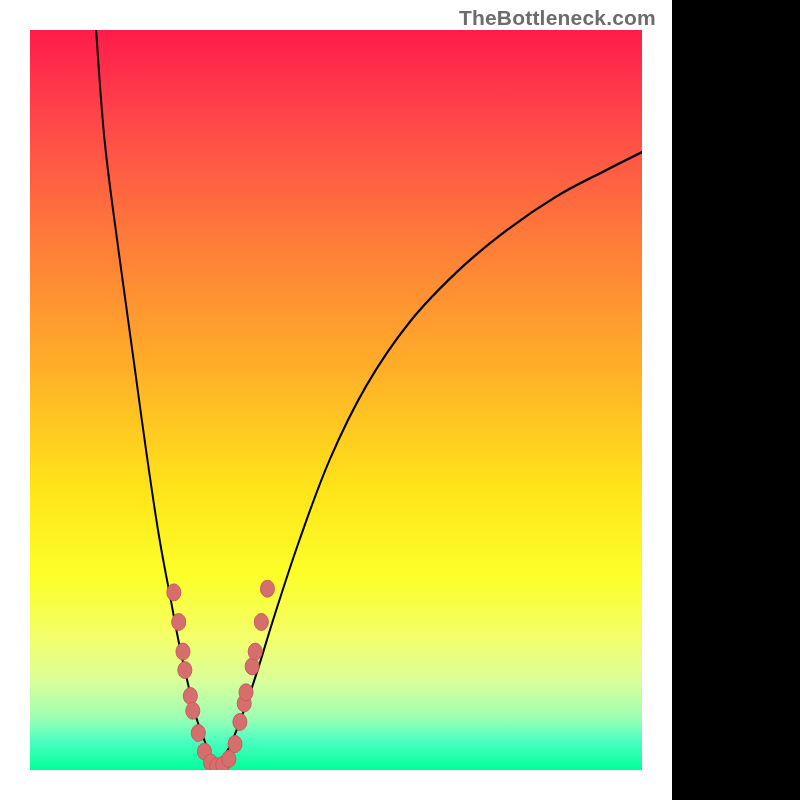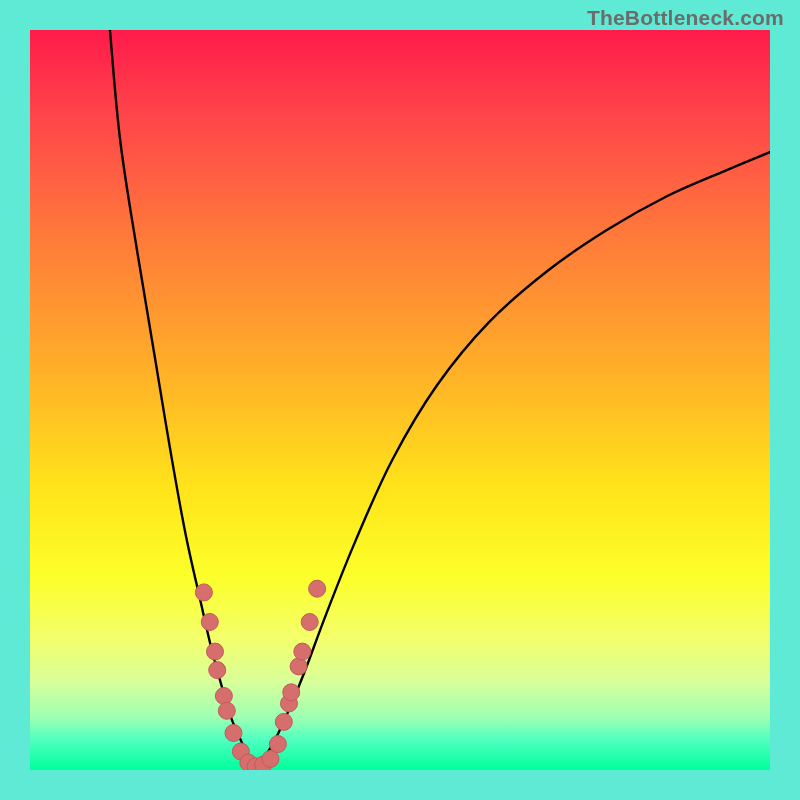--- a/index.html
+++ b/index.html
@@ -5,24 +5,24 @@
   html, body {
     margin: 0;
     padding: 0;
     width: 800px;
     height: 800px;
     overflow: hidden;
     background: #000;
     font-family: Arial, Helvetica, sans-serif;
   }
   .frame {
-    width: 800px;
+    width: 672px;
     height: 800px;
     position: relative;
-    background: #5eead4;
+    background: #ffffff;
   }
   .plot {
     top: 30px;
     bottom: 30px;
     right: 30px;
     position: absolute;
     left: 30px;
     overflow: hidden;
   }
   .gradient {

